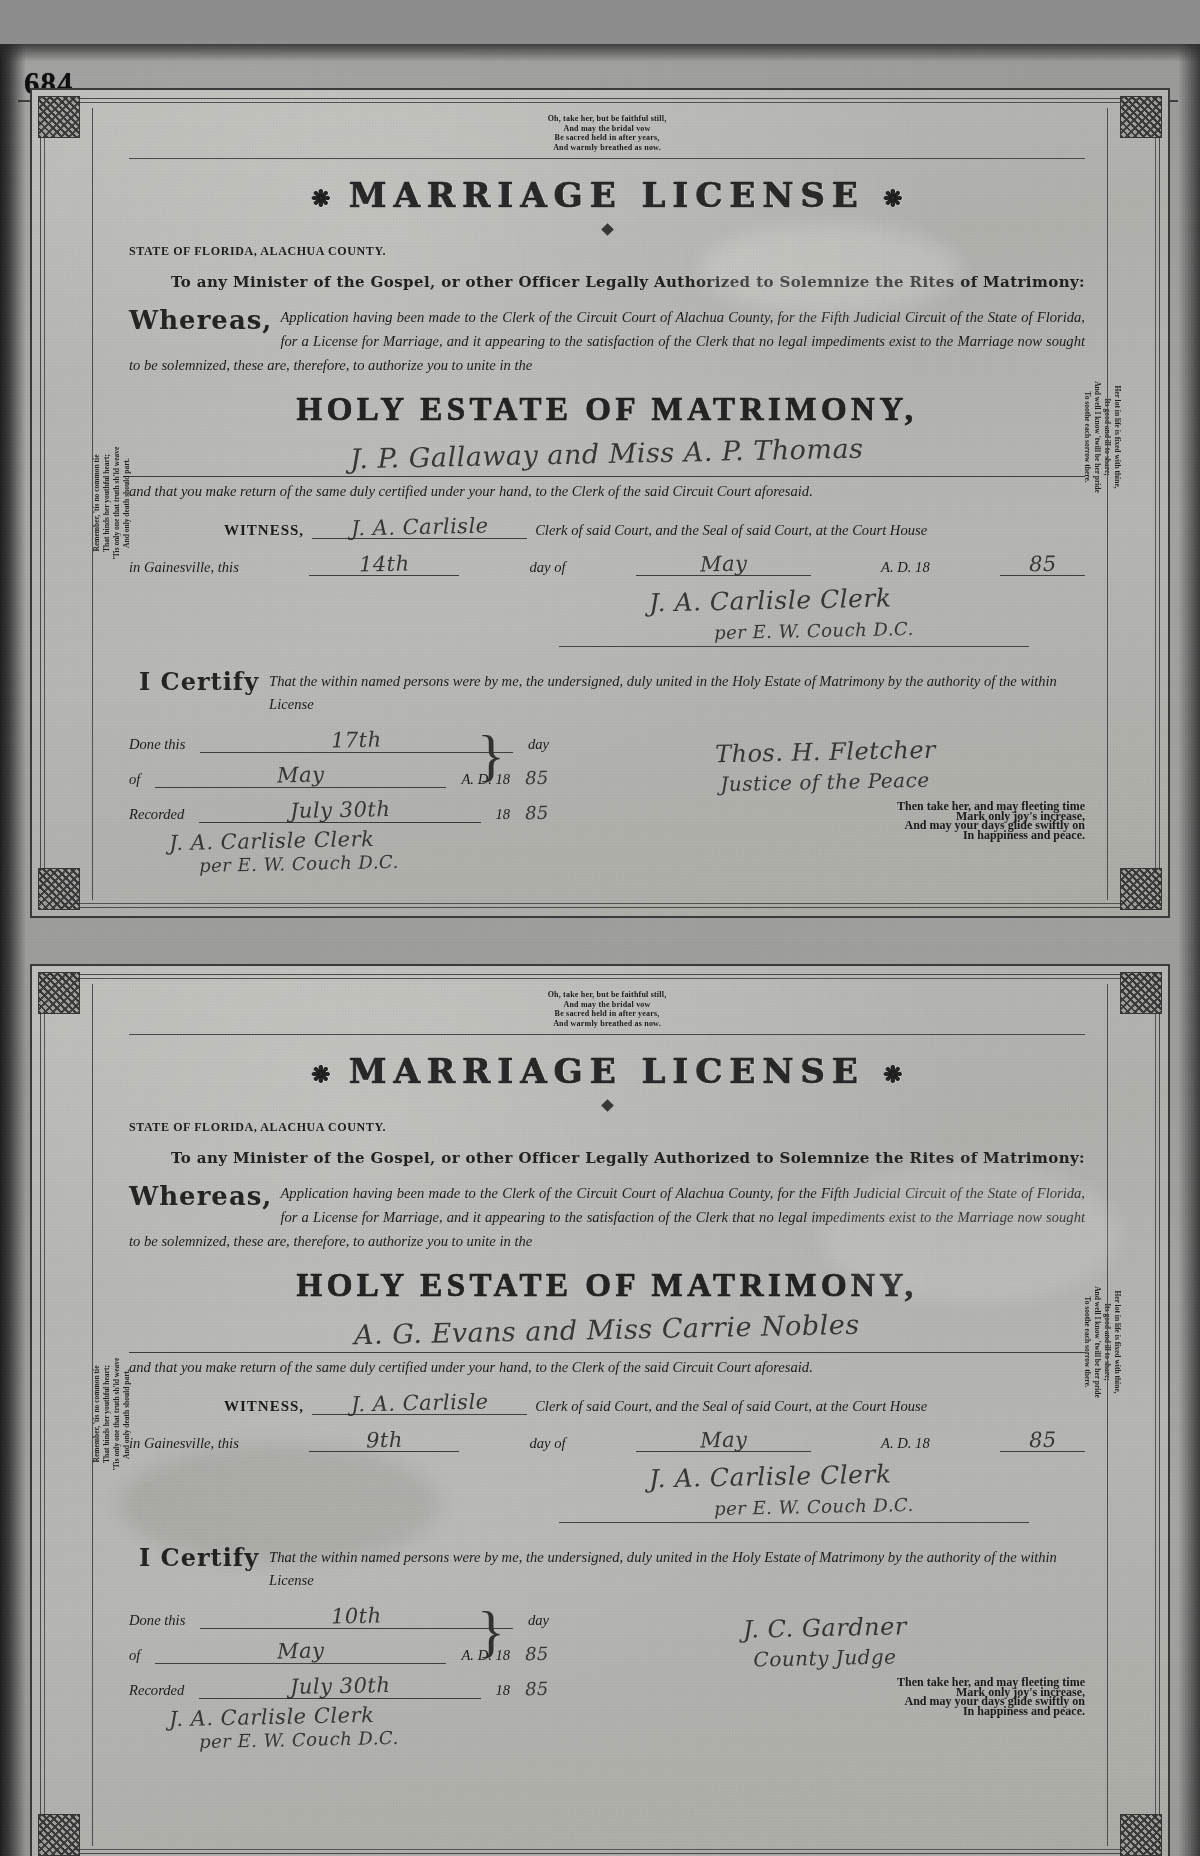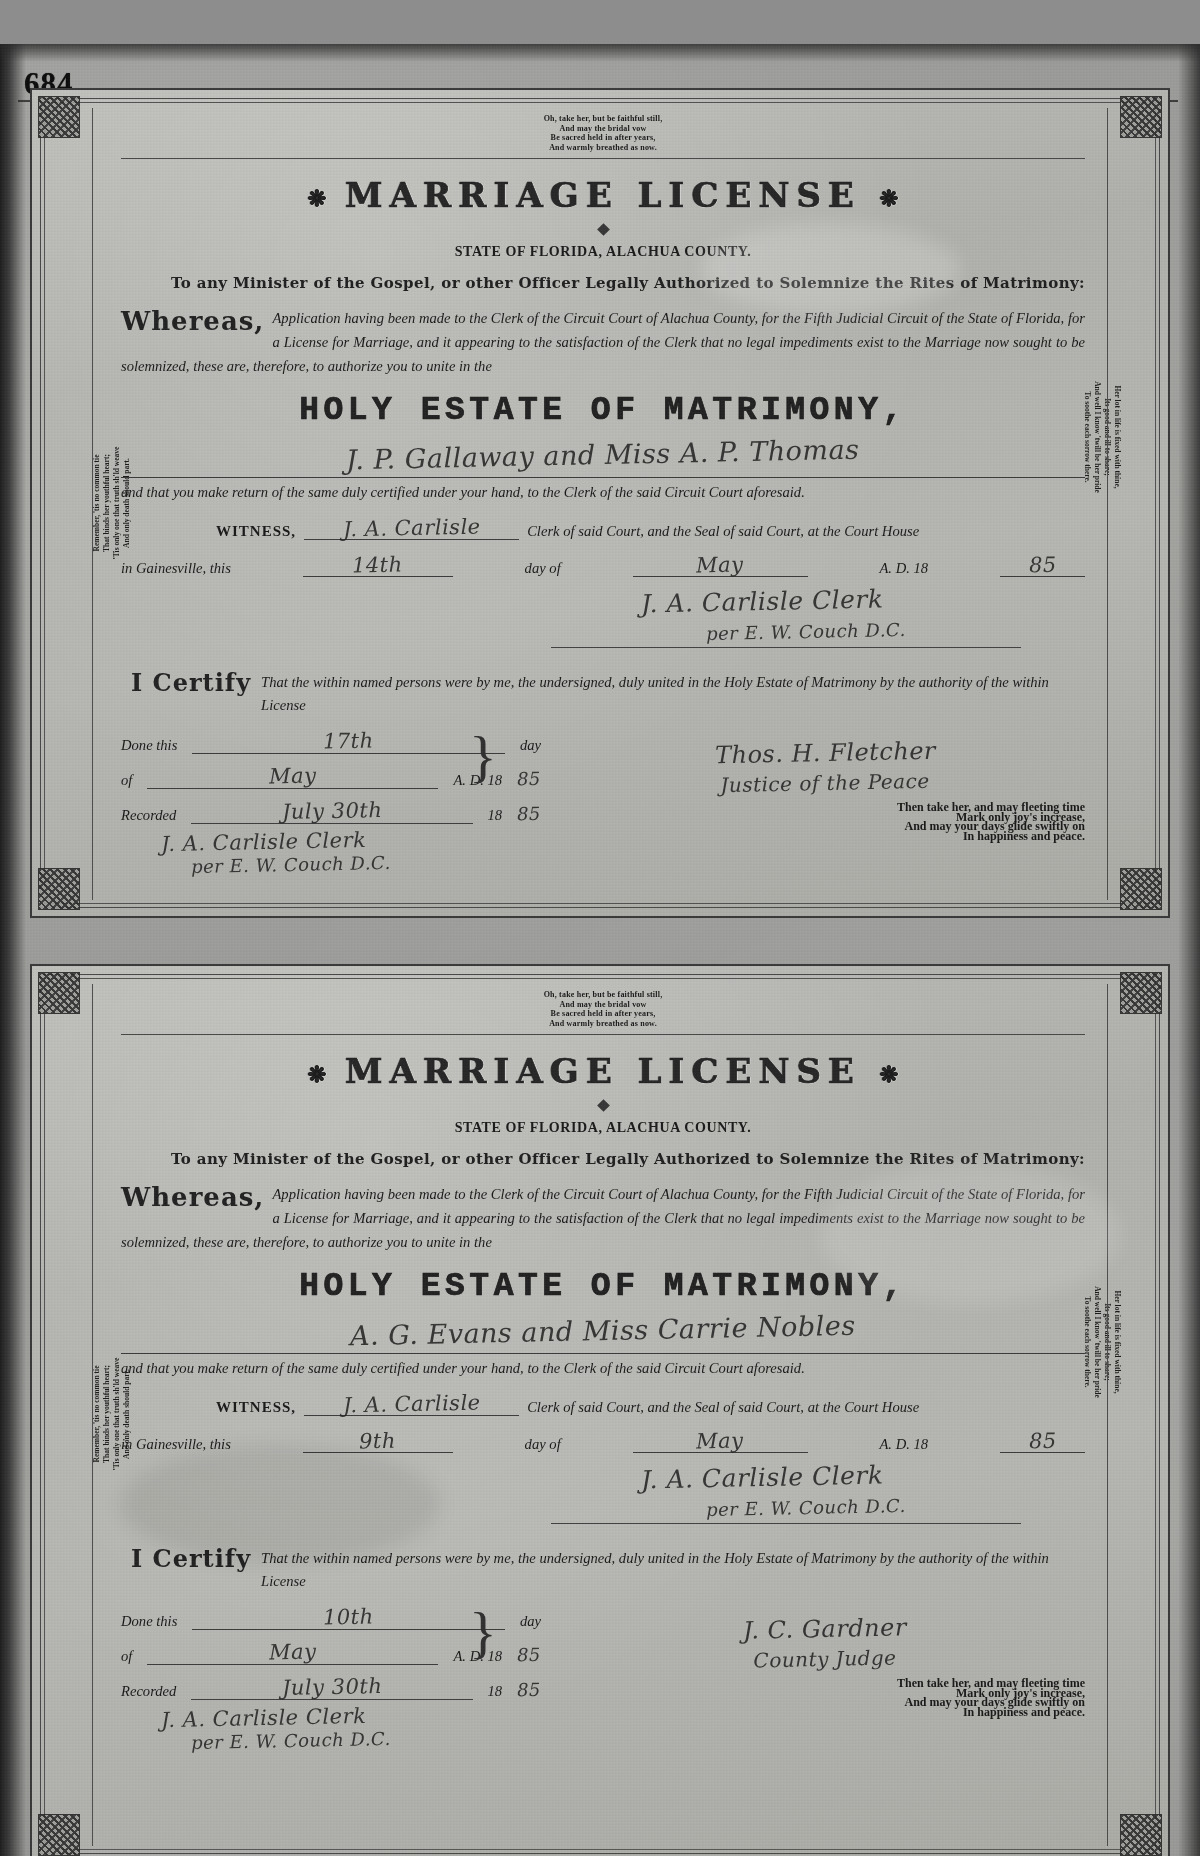--- a/index.html
+++ b/index.html
@@ -121,21 +121,21 @@
 
   
   .content {
     position: absolute;
     left: 60px;
     right: 60px;
     top: 18px;
     bottom: 16px;
     border-left: 1px solid #4f4f4f;
     border-right: 1px solid #4f4f4f;
-    padding: 4px 22px 0 28px;
+    padding: 4px 22px 0 36px;
     box-sizing: border-box;
   }
 
   .verse {
     text-align: center;
     font-family: "Liberation Serif", serif;
     font-size: 8px;
     line-height: 9.5px;
     color: #1d1d1d;
     font-weight: 700;
@@ -174,25 +174,24 @@
   }
 
   .diamond {
     width: 9px; height: 9px;
     background: #3a3a3a;
     transform: rotate(45deg);
     margin: 10px auto 0 auto;
   }
 
   .state-line {
-    text-align: center;
     margin-top: 10px;
     font-family: "Liberation Serif", serif;
     font-weight: 700;
-    font-size: 14px;
+    font-size: 12px;
     letter-spacing: .6px;
     color: #1f1f1f;
   }
 
   .to-any {
     text-align: right;
     margin-top: 14px;
     font-family: "DejaVu Serif", serif;
     font-weight: 700;
     font-size: 15px;
@@ -220,21 +219,21 @@
     font-style: italic;
     font-size: 14.6px;
     line-height: 24px;
     color: #1e1e1e;
     text-align: justify;
   }
 
   .holy {
     text-align: center;
     margin-top: 14px;
-    font-family: Liberation Mono, monospace;
+    font-family: Liberation Serif, serif;
     font-weight: 700;
     font-size: 33px;
     letter-spacing: 4.5px;
     color: #262626;
     -webkit-text-stroke: .7px #1c1c1c;
     white-space: nowrap;
   }
 
   
   .hand {

